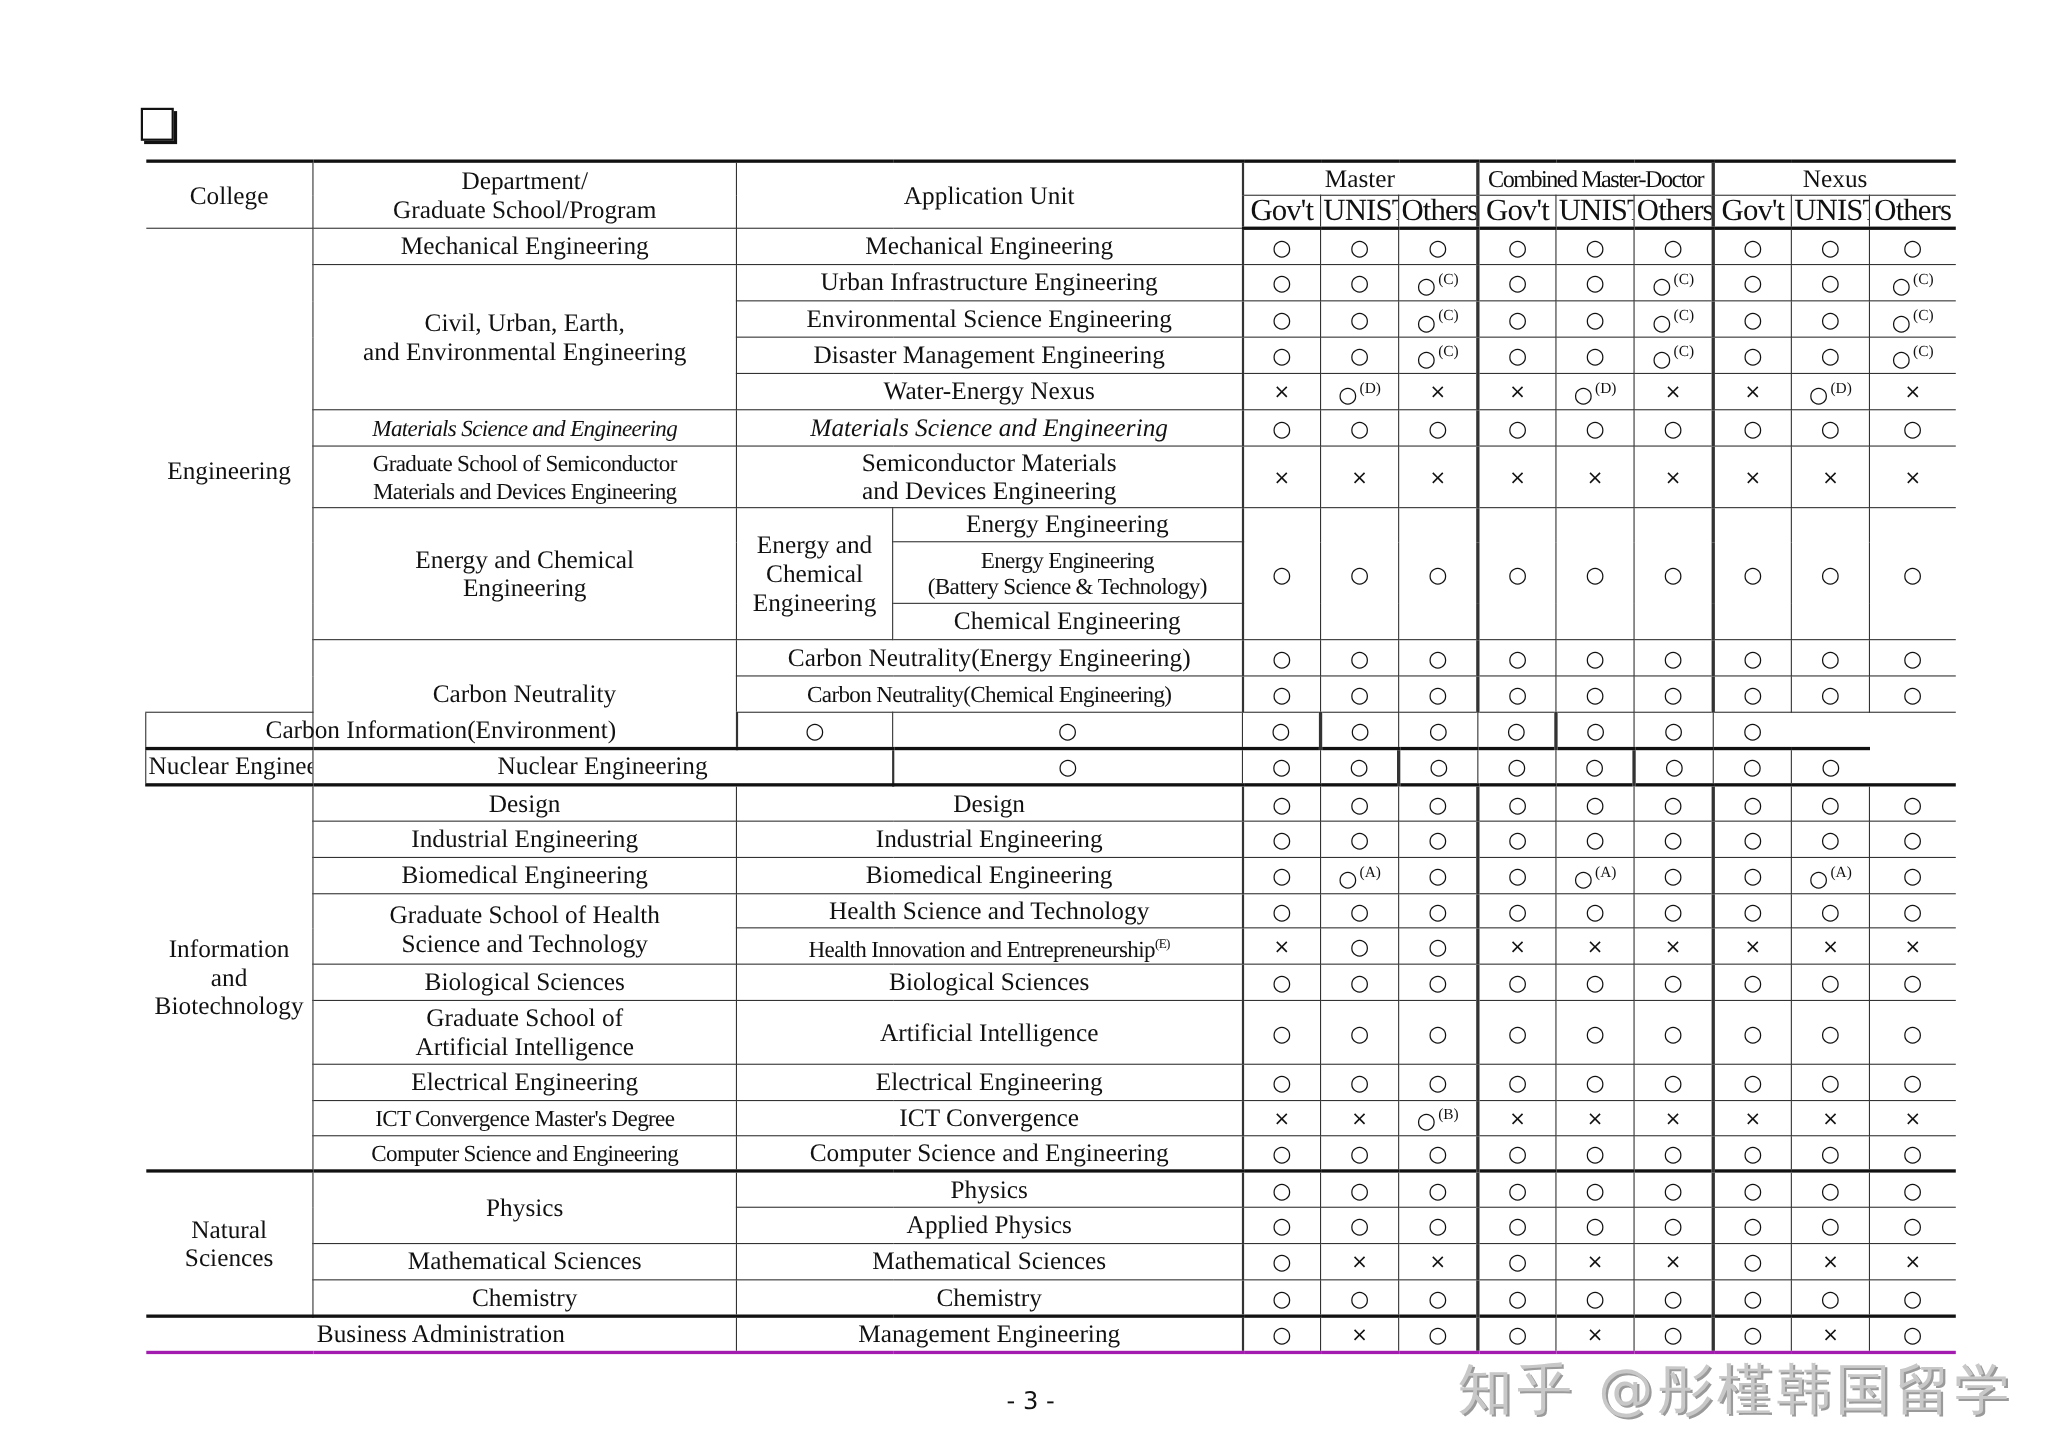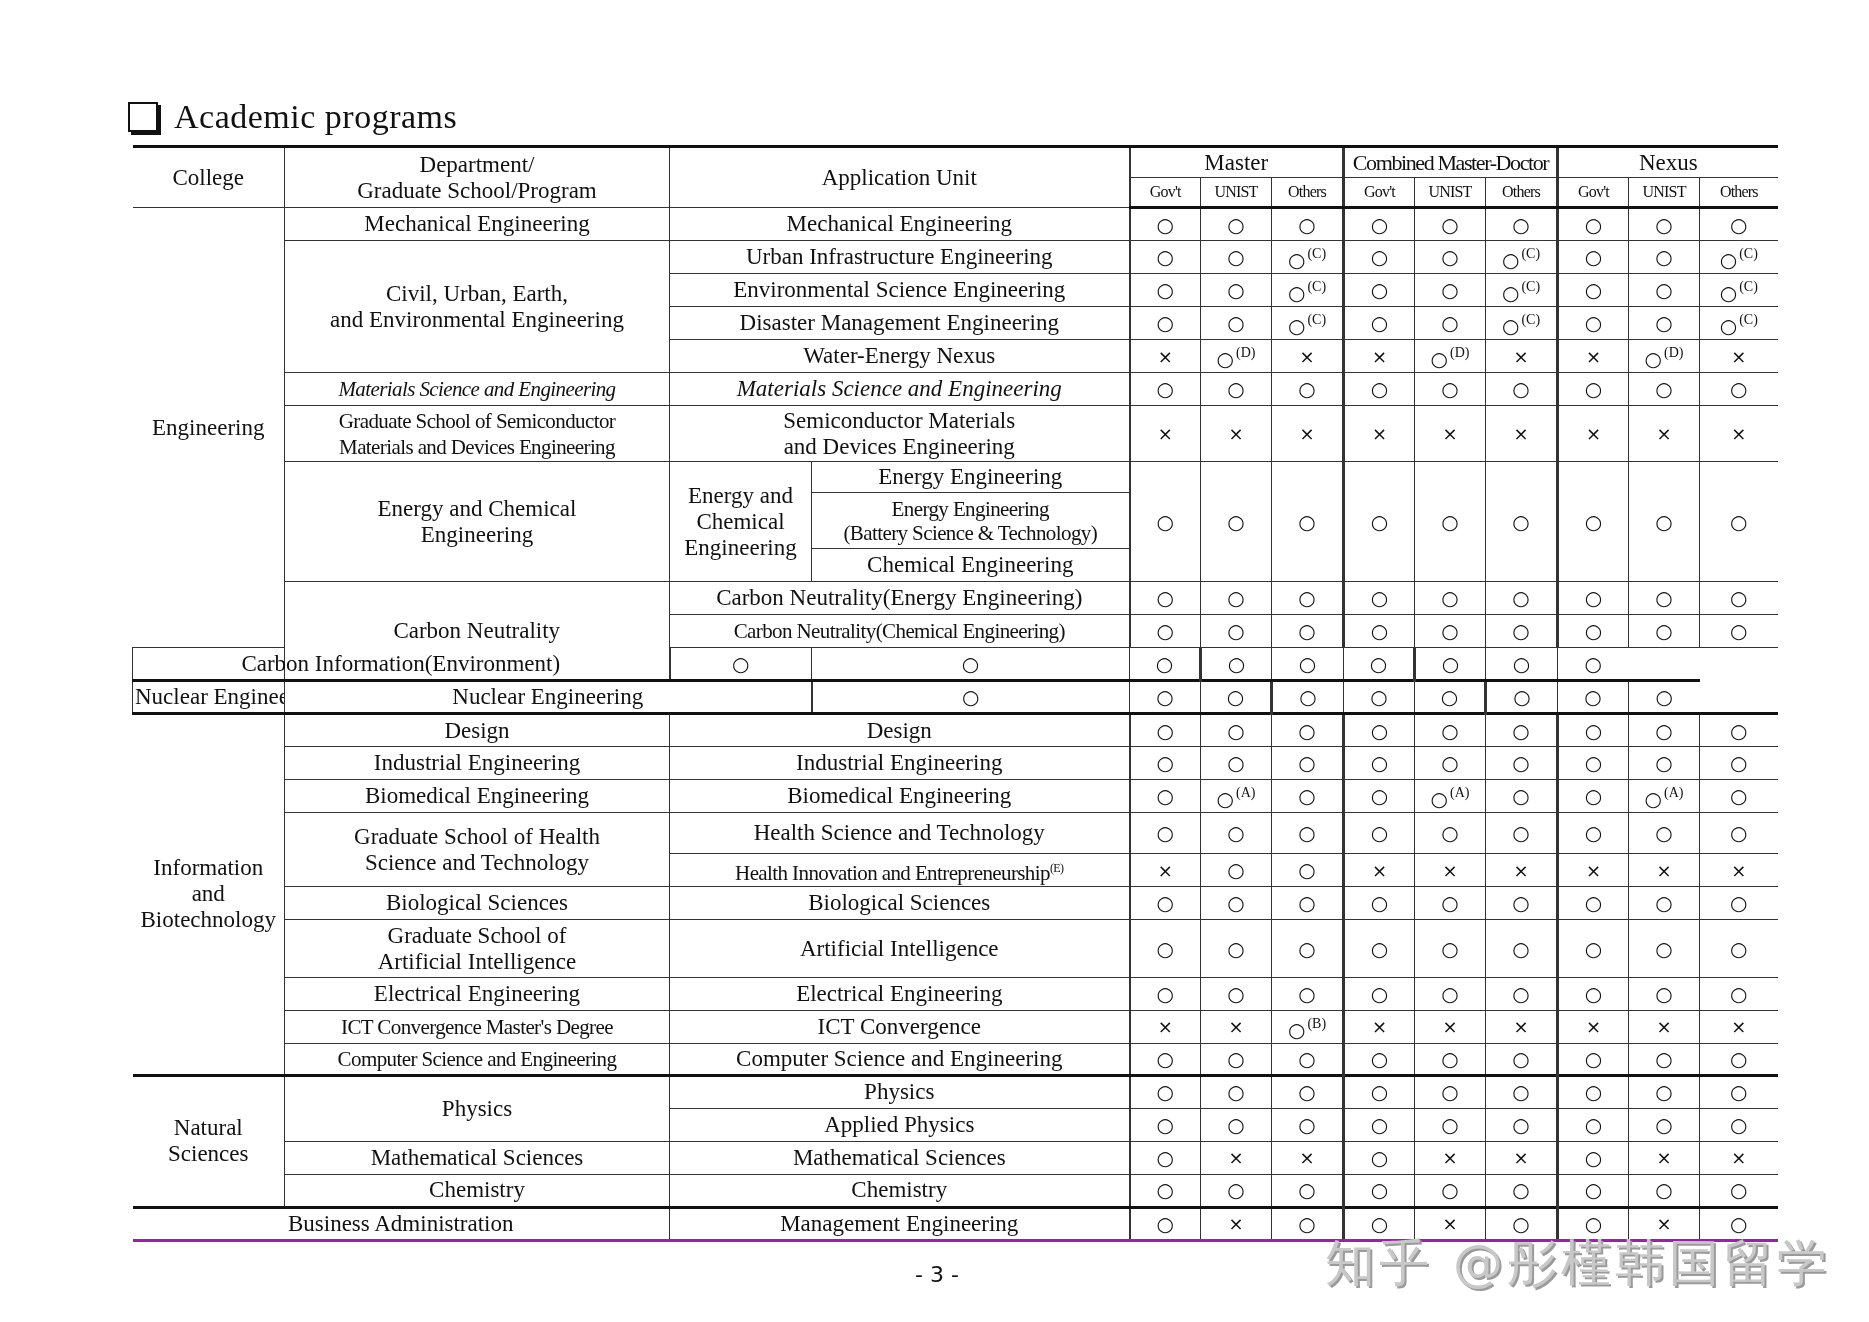--- a/index.html
+++ b/index.html
@@ -15,39 +15,38 @@
                padding: 0 2px; font-weight: normal; line-height: 26px; white-space: nowrap; overflow: hidden; }
   table.prog thead tr:first-child th { border-top: 3px solid #111; }
   table.prog thead tr:last-child th { border-bottom: 3px solid #111; }
   table.prog tbody tr.last td { border-bottom: 3px solid #a21caf; }
   table.prog tr.grp-start td { border-top: 3px solid #111; }
   table.prog td.college, table.prog th.college { border-left: none; }
   table.prog td.biz { border-left: none; }
   .mk-col { border-left-width: 3px !important; }
   .first-mk { border-left-width: 2.5px !important; }
   table.prog td:last-child, table.prog th:last-child { border-right: none; }
-  .hdr-sub { font-size: 16px; letter-spacing: -0.8px; }
+  .hdr-sub { font-size: 28px; letter-spacing: -0.8px; }
   .hdr-combined { font-size: 22px; letter-spacing: -1.4px; }
   .sym { font-family: "DejaVu Sans", sans-serif; font-size: 20px; }
   .sym.x { font-size: 18px; }
   .note { font-size: 14px; vertical-align: super; margin-left: 2px; font-family: "Liberation Serif", serif; }
   .sup-e { font-size: 12px; vertical-align: super; }
   .small { font-size: 21px; letter-spacing: -0.6px; }
   .page-num { position: absolute; left: 915px; top: 1262px; font-size: 22px; font-family: "DejaVu Sans", sans-serif; }
   .watermark { position: absolute; left: 1325px; top: 1230px; font-size: 50px; color: #c8c8c8;
                font-family: "DejaVu Sans", sans-serif; letter-spacing: 4px; white-space: nowrap;
                text-shadow: 2px 2px 0 #9a9a9a; }
   .multi { white-space: normal !important; line-height: 26px; }
 </style>
 </head>
 <body>
 
 <div class="title-wrap">
   <span class="title-box"></span>
-  <span class="title">Academic programs</span>
 </div>
 
 <table class="prog">
   <colgroup>
     <col style="width:152px">
       <col style="width:385px">
     <col style="width:142px">
       <col style="width:318px">
     <col style="width:71px">
       <col style="width:71px">
@@ -299,21 +298,21 @@
         <td class="first-mk"><span class="sym">○</span></td>
         <td class=""><span class="sym">○</span><span class="note">(A)</span></td>
         <td class=""><span class="sym">○</span></td>
         <td class="mk-col"><span class="sym">○</span></td>
         <td class=""><span class="sym">○</span><span class="note">(A)</span></td>
         <td class=""><span class="sym">○</span></td>
         <td class="mk-col"><span class="sym">○</span></td>
         <td class=""><span class="sym">○</span><span class="note">(A)</span></td>
         <td class=""><span class="sym">○</span></td>
       </tr>
-      <tr style="height: 41px;">
+      <tr style="height: 31px;">
         <td rowspan="2" class="multi">
           <div>Graduate School of Health</div>
           <div>Science and Technology</div>
         </td>
         <td colspan="2" class="">Health Science and Technology</td>
         <td class="first-mk"><span class="sym">○</span></td>
         <td class=""><span class="sym">○</span></td>
         <td class=""><span class="sym">○</span></td>
         <td class="mk-col"><span class="sym">○</span></td>
         <td class=""><span class="sym">○</span></td>

